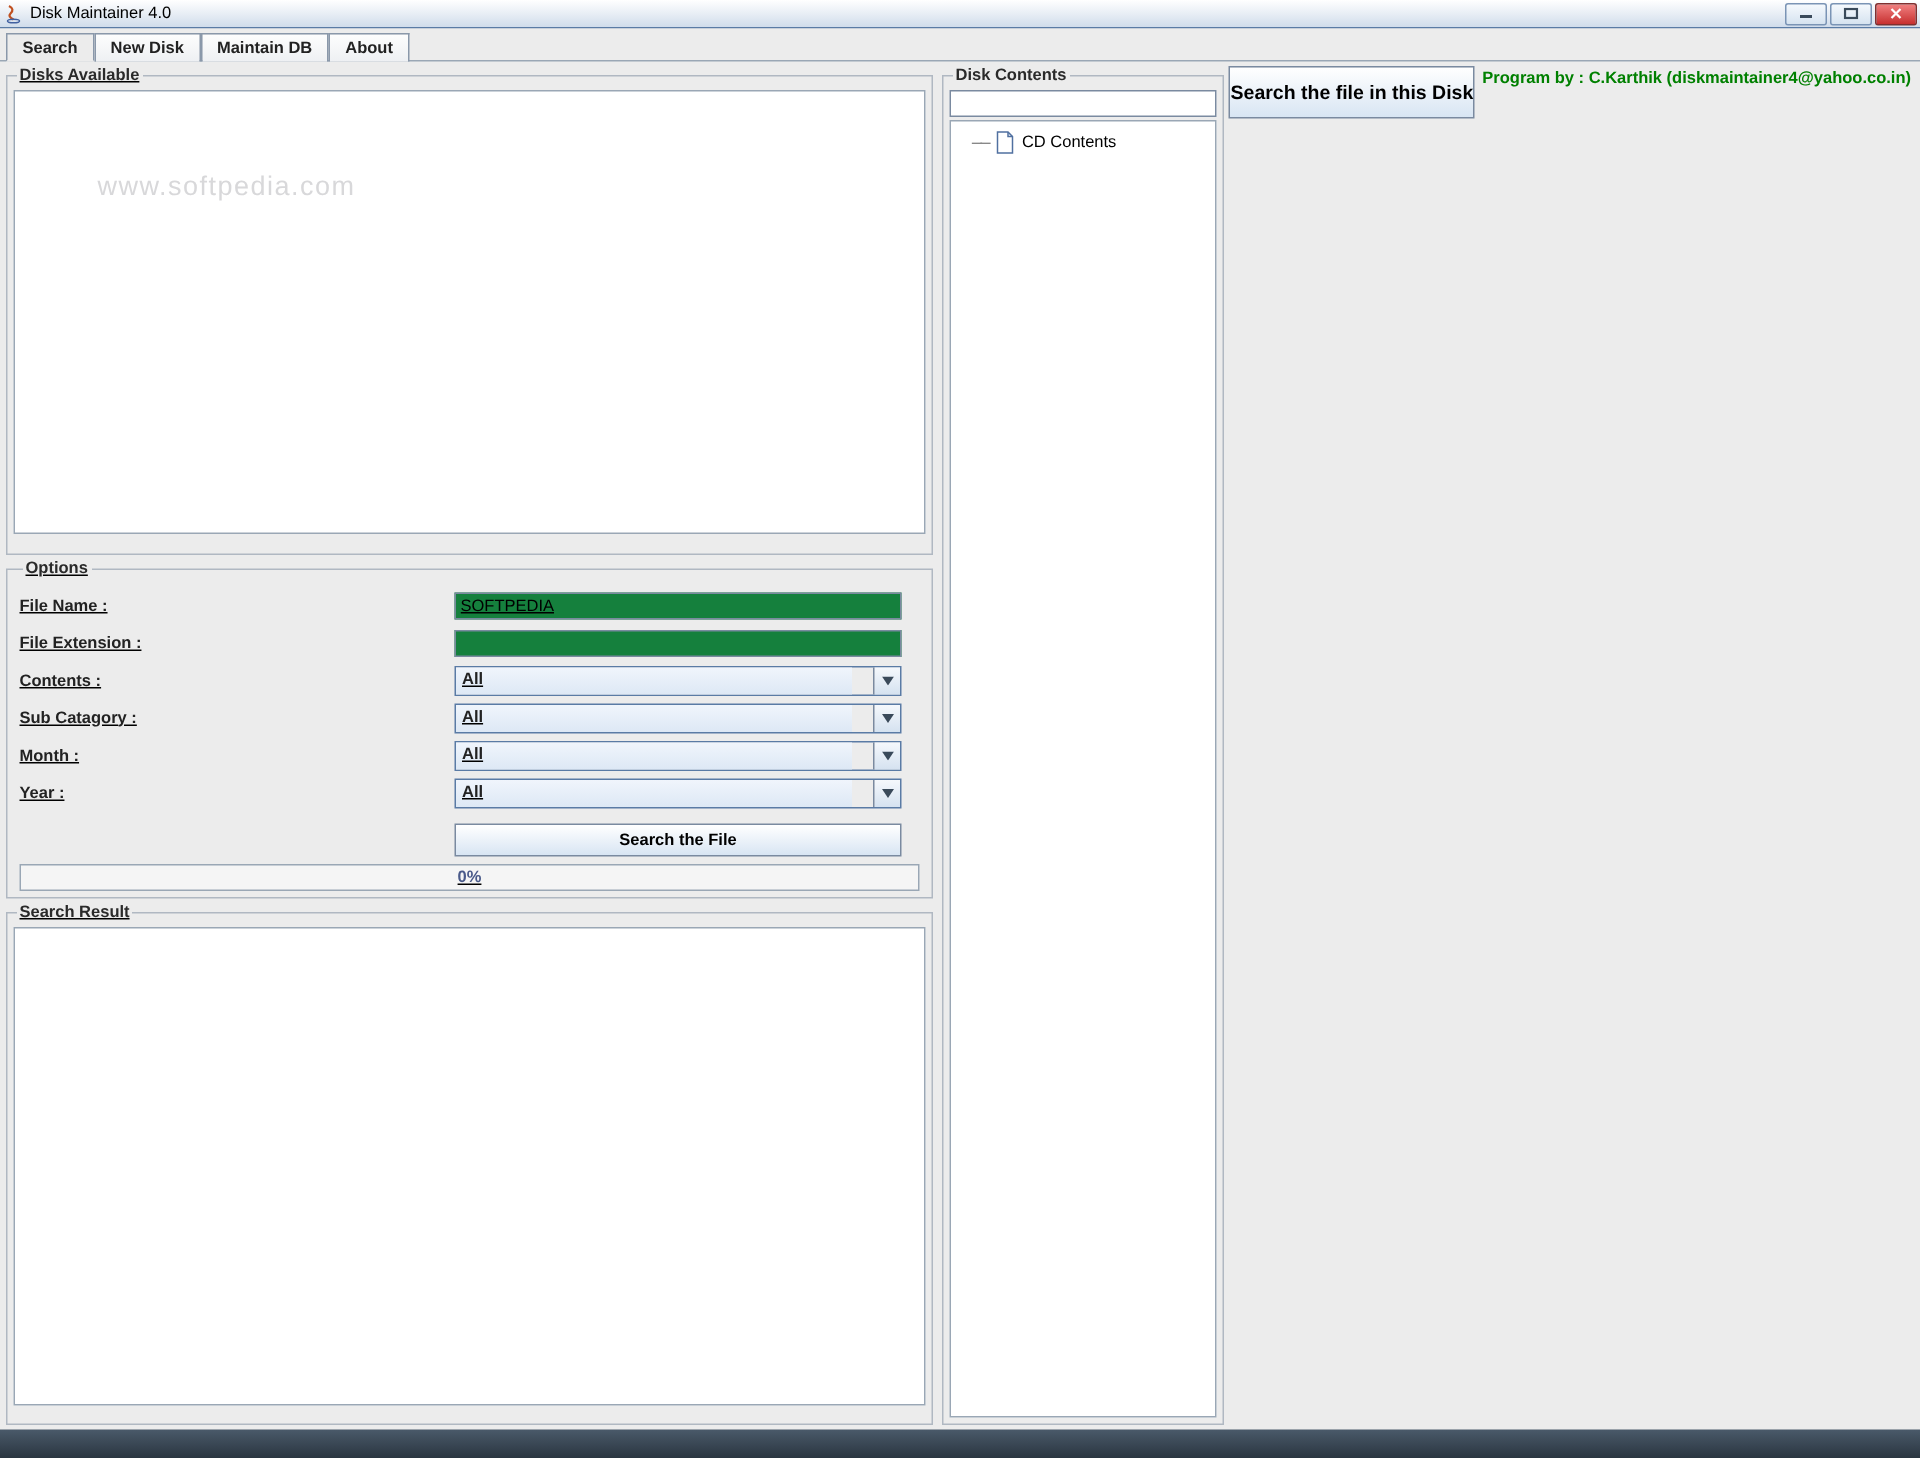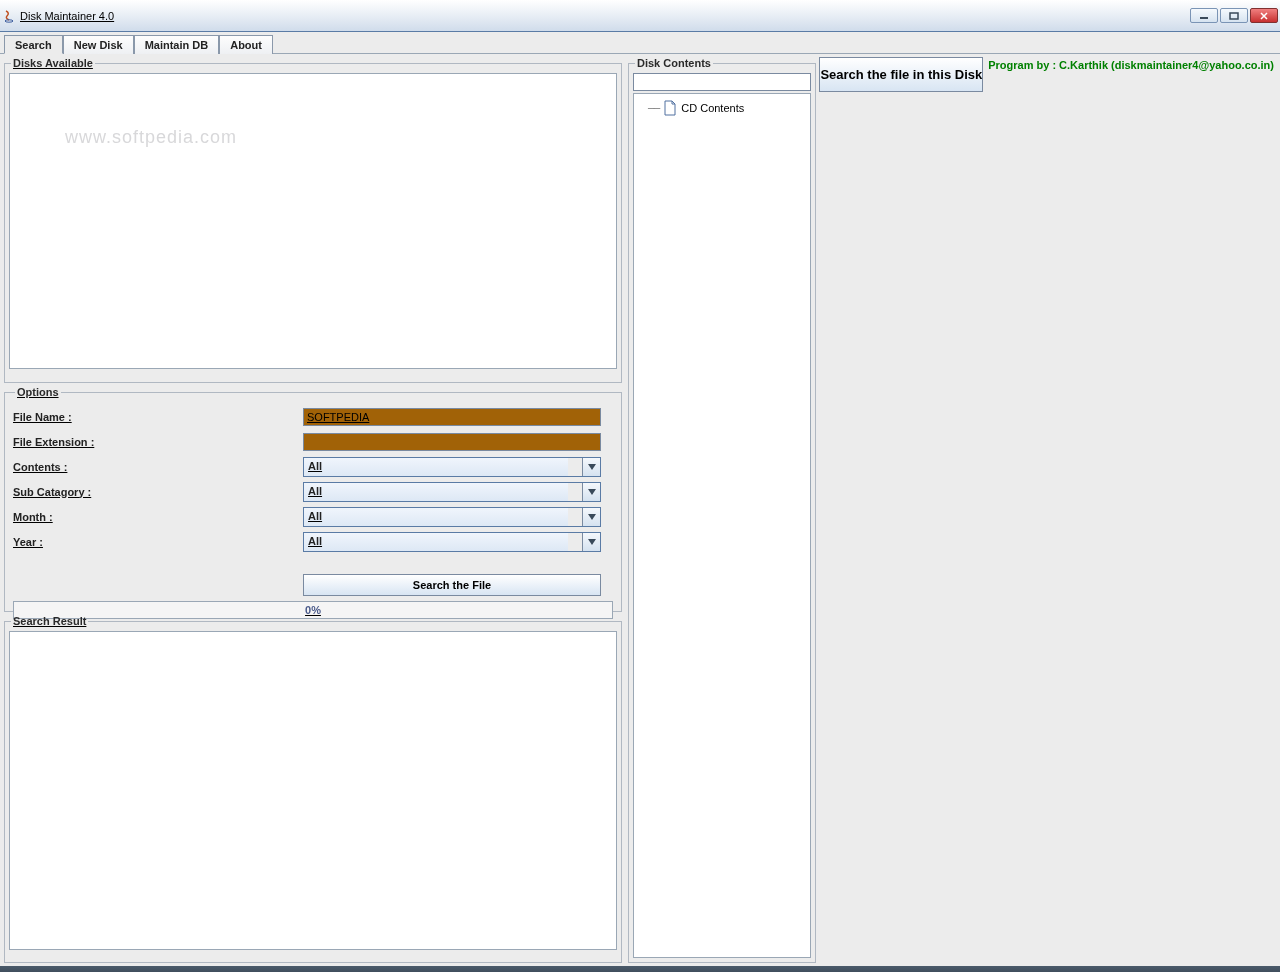--- a/index.html
+++ b/index.html
@@ -5,27 +5,26 @@
 * { box-sizing: border-box; margin: 0; padding: 0; }
 body {
   font-family: Tahoma, Arial, sans-serif;
   font-size: 11px;
   background: #ececec;
   overflow: hidden;
   width: 1280px;
   height: 972px;
 }
 .titlebar {
-  height: 32px;
+  height: 19px;
   background: linear-gradient(to bottom, #ffffff 0%, #e8eef5 50%, #d0dceb 100%);
   border-bottom: 1px solid #5a7ba5;
   display: flex;
   align-items: center;
   padding: 0 2px;
-  text-decoration: underline;
 }
 .titlebar .app-icon {
   width: 14px; height: 14px; margin-right: 4px;
   display: flex; align-items: center; justify-content: center;
 }
 .titlebar .title { font-weight: normal; color: #000; font-size: 11px; }
 .titlebar .spacer { flex: 1; }
 .win-btn {
   width: 28px; height: 15px;
   margin-left: 2px;
@@ -100,21 +99,21 @@
 }
 .disks-available { height: 326px; }
 .disks-available .white-box { height: 296px; }
 
 .options { height: 226px; padding: 6px 8px 6px 8px; }
 .opt-row { display: flex; align-items: center; height: 25px; }
 .opt-label { width: 290px; font-weight: bold; color: #222; }
 .opt-input {
   width: 298px; height: 18px;
   border: 1px solid #7a8aa0;
-  background: #a16207;
+  background: #15803d;
   padding: 1px 3px;
   font-family: Tahoma, Arial, sans-serif;
   font-size: 11px;
 }
 .opt-select {
   width: 298px; height: 20px;
   display: flex;
   border: 1px solid #5a7ba5;
   gap: 14px;
 }
@@ -128,21 +127,21 @@
 .opt-select .sel-btn {
   width: 18px;
   background: linear-gradient(to bottom, #f5f8fc, #d5e2f0);
   border-left: 1px solid #7a8aa0;
   display: flex; align-items: center; justify-content: center;
   cursor: pointer;
 }
 .sel-btn svg { width: 8px; height: 6px; }
 .search-btn {
   width: 298px; height: 22px;
-  margin-top: 20px;
+  margin-top: 8px;
   margin-left: 290px;
   background: linear-gradient(to bottom, #ffffff, #d8e5f3);
   border: 1px solid #7a8aa0;
   font-weight: bold;
   cursor: pointer;
   font-family: Tahoma, Arial, sans-serif;
   font-size: 11px;
 }
 .progress {
   height: 18px;

